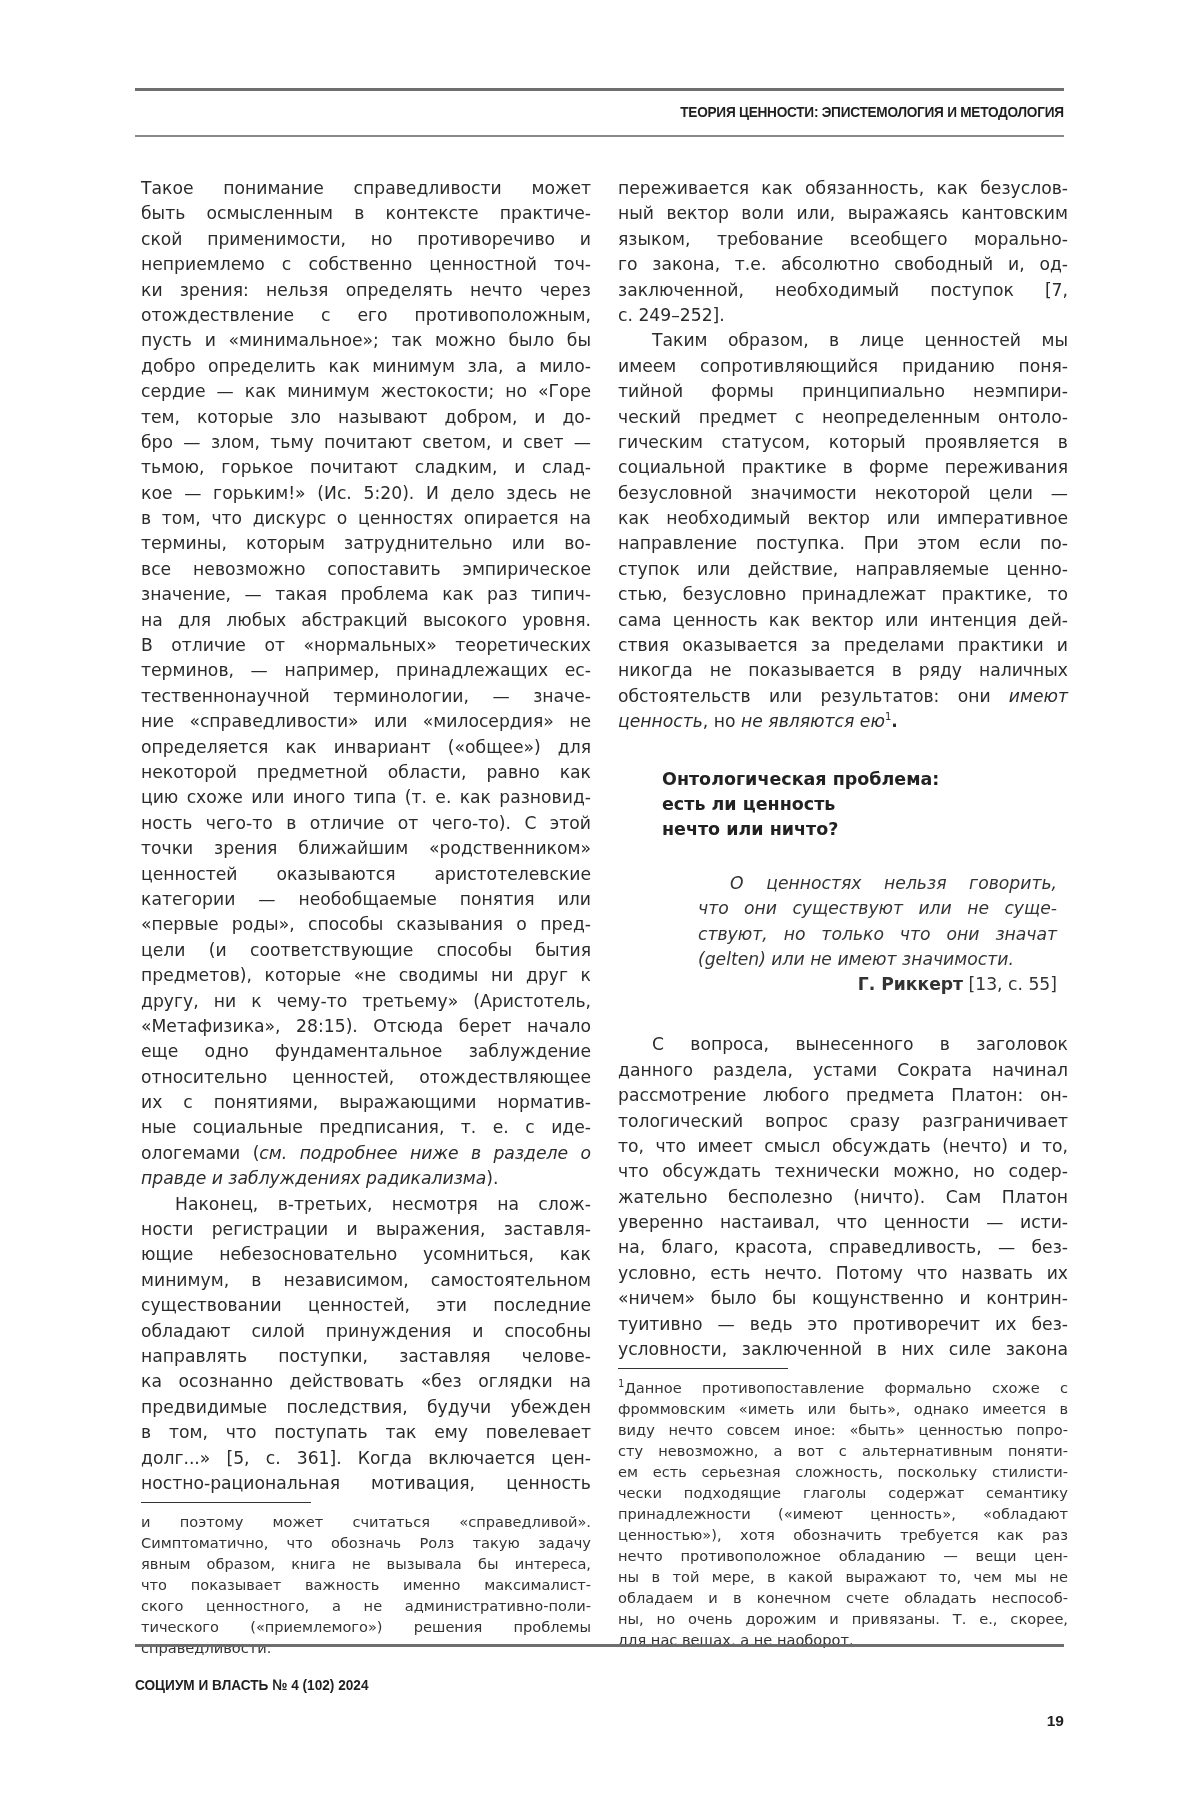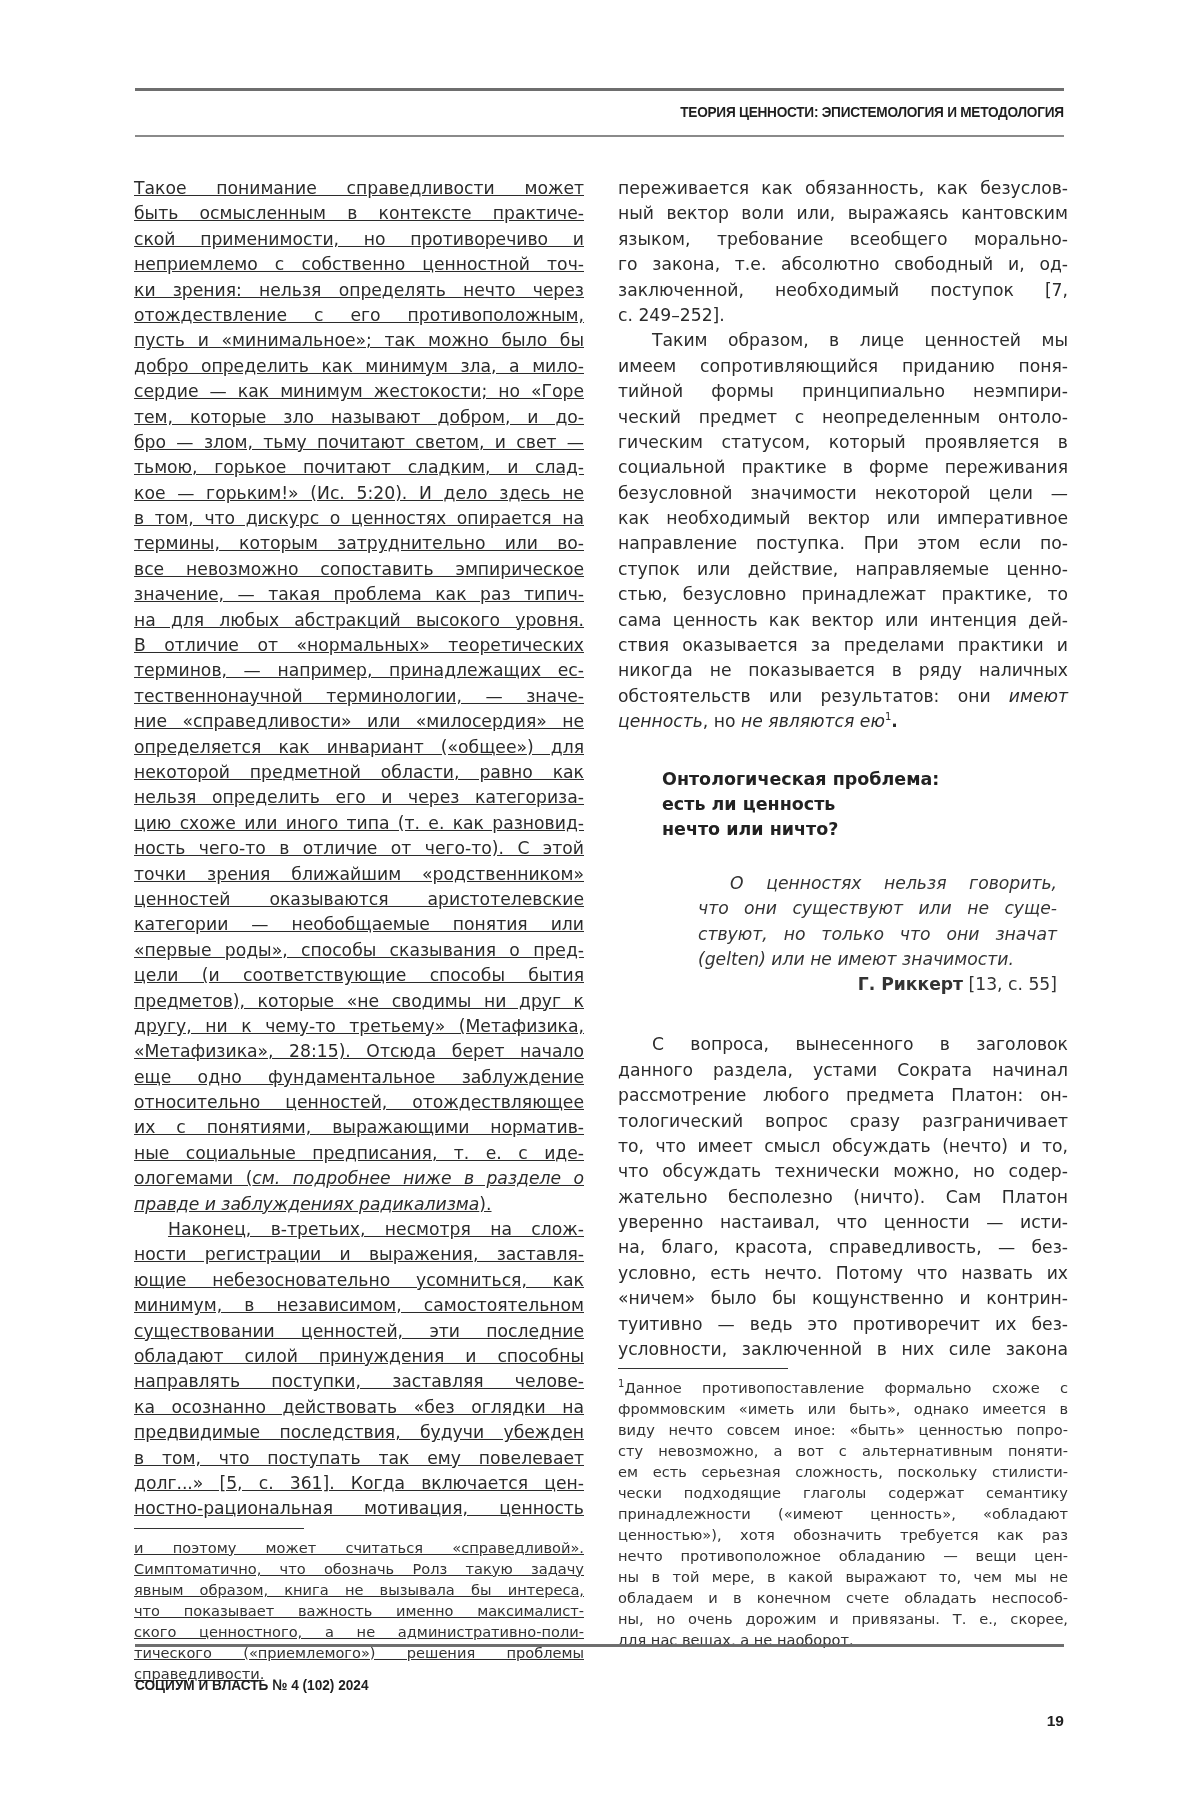--- a/index.html
+++ b/index.html
@@ -9,21 +9,21 @@
     }
     .rule { position: absolute; left: 135px; width: 929px; height: 3px; background: #6e6e6e; }
     .rule.thin { height: 2px; background: #8a8a8a; }
     .running-head {
       position: absolute; top: 103px; right: 136px;
       font-family: "Liberation Sans", sans-serif; font-weight: bold;
       font-size: 15.5px; letter-spacing: -0.3px; color: #1f1f1f;
       transform: scaleX(0.88); transform-origin: right center;
     }
     .col { position: absolute; top: 176px; width: 450px; font-size: 17.2px; line-height: 25.4px; }
-    .col.left { left: 134px; text-decoration: underline; }
+    .col.left { left: 141px; }
     .col.right { left: 618px; }
     .line { display: block; white-space: nowrap; text-align: justify; text-align-last: justify; height: 25.4px; }
     .line.last { text-align-last: left; }
     .line.indent { text-indent: 34px; }
     .it { font-style: italic; }
     .bold { font-weight: bold; }
     .fn-rule { display: block; width: 170px; height: 1px; background: #333; margin: 6px 0 8px 0; }
     .fn { font-size: 14.6px; line-height: 21px; color: #333; }
     .fn .line { height: 21px; }
     .heading { font-weight: bold; font-size: 17.5px; line-height: 25px; color: #222; margin: 32px 0 0 44px; }
@@ -69,30 +69,29 @@
       <span class="line">термины, которым затруднительно или во-</span>
       <span class="line">все невозможно сопоставить эмпирическое</span>
       <span class="line">значение, — такая проблема как раз типич-</span>
       <span class="line">на для любых абстракций высокого уровня.</span>
       <span class="line">В отличие от «нормальных» теоретических</span>
       <span class="line">терминов, — например, принадлежащих ес-</span>
       <span class="line">тественнонаучной терминологии, — значе-</span>
       <span class="line">ние «справедливости» или «милосердия» не</span>
       <span class="line">определяется как инвариант («общее») для</span>
       <span class="line">некоторой предметной области, равно как</span>
-      <span class="line">нельзя определить его и через категориза-</span>
       <span class="line">цию схоже или иного типа (т. е. как разновид-</span>
       <span class="line">ность чего-то в отличие от чего-то). С этой</span>
       <span class="line">точки зрения ближайшим «родственником»</span>
       <span class="line">ценностей оказываются аристотелевские</span>
       <span class="line">категории — необобщаемые понятия или</span>
       <span class="line">«первые роды», способы сказывания о пред-</span>
       <span class="line">цели (и соответствующие способы бытия</span>
       <span class="line">предметов), которые «не сводимы ни друг к</span>
-      <span class="line">другу, ни к чему-то третьему» (Метафизика,</span>
+      <span class="line">другу, ни к чему-то третьему» (Аристотель,</span>
       <span class="line">«Метафизика», 28:15). Отсюда берет начало</span>
       <span class="line">еще одно фундаментальное заблуждение</span>
       <span class="line">относительно ценностей, отождествляющее</span>
       <span class="line">их с понятиями, выражающими норматив-</span>
       <span class="line">ные социальные предписания, т. е. с иде-</span>
     </div>
   <span class="line last" style="text-align-last:justify;">
     <span>ологемами (</span><span class="it">см. подробнее ниже в разделе о</span>
   </span>
   <span class="line last">

